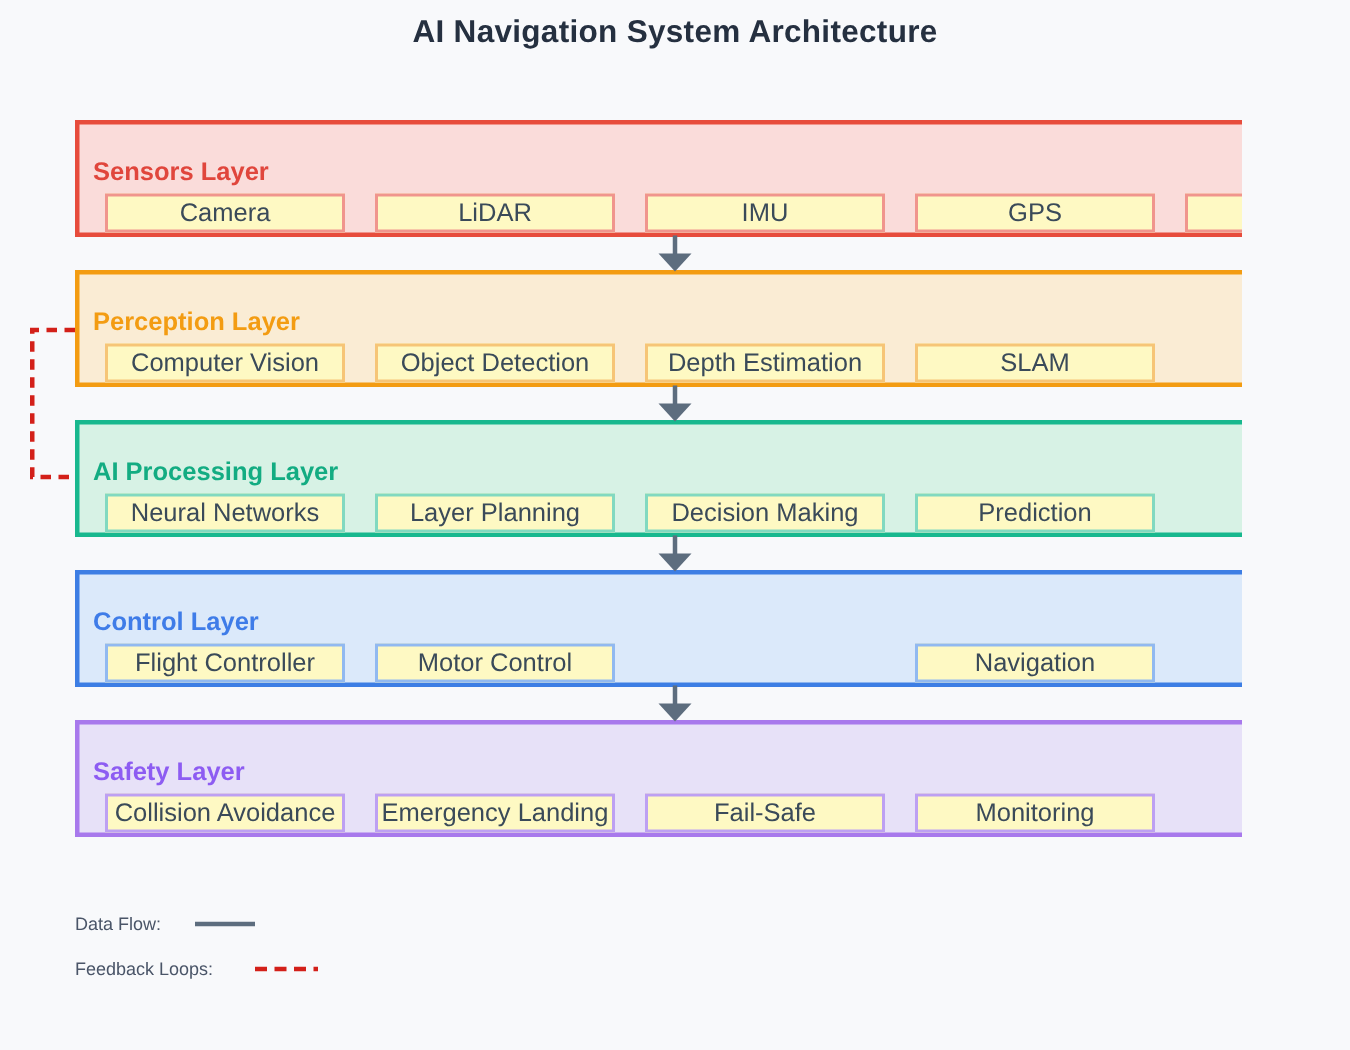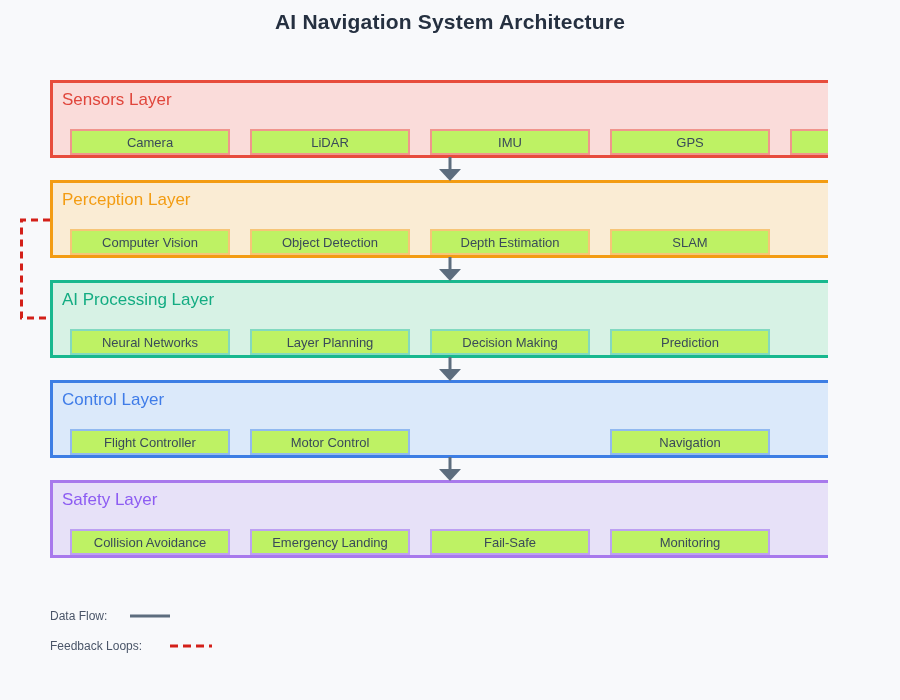--- a/index.html
+++ b/index.html
@@ -16,29 +16,29 @@
     text-align: center; font-size: 21px; font-weight: bold; color: #253040;
     letter-spacing: 0.2px;
   }
 
   .layer {
     position: absolute; left: 50px; width: 801px; height: 78px;
     border: 3px solid var(--border, #999);
     background: var(--bg, #eee);
   }
   .layer-title {
-    position: absolute; left: 9px; top: 7px;
-    font-size: 17px; font-weight: normal; color: var(--title, #333);
+    position: absolute; left: 9px; top: 22px;
+    font-size: 17px; font-weight: bold; color: var(--title, #333);
   }
   .component {
     position: absolute; top: 46px; width: 160px; height: 26px;
-    background: #bef264;
+    background: #fef9c3;
     border: 2px solid var(--box-border, #bbb);
     display: flex; align-items: center; justify-content: center;
-    font-size: 13px; color: #3a4a59; white-space: nowrap;
+    font-size: 17px; color: #3a4a59; white-space: nowrap;
   }
   .c0 { left: 17px; }  .c1 { left: 197px; } .c2 { left: 377px; }
   .c3 { left: 557px; } .c4 { left: 737px; }
 
   .overlay {
     position: absolute; left: 0; top: 0; width: 900px; height: 700px;
     pointer-events: none; z-index: 5;
   }
 
   .legend-label {

